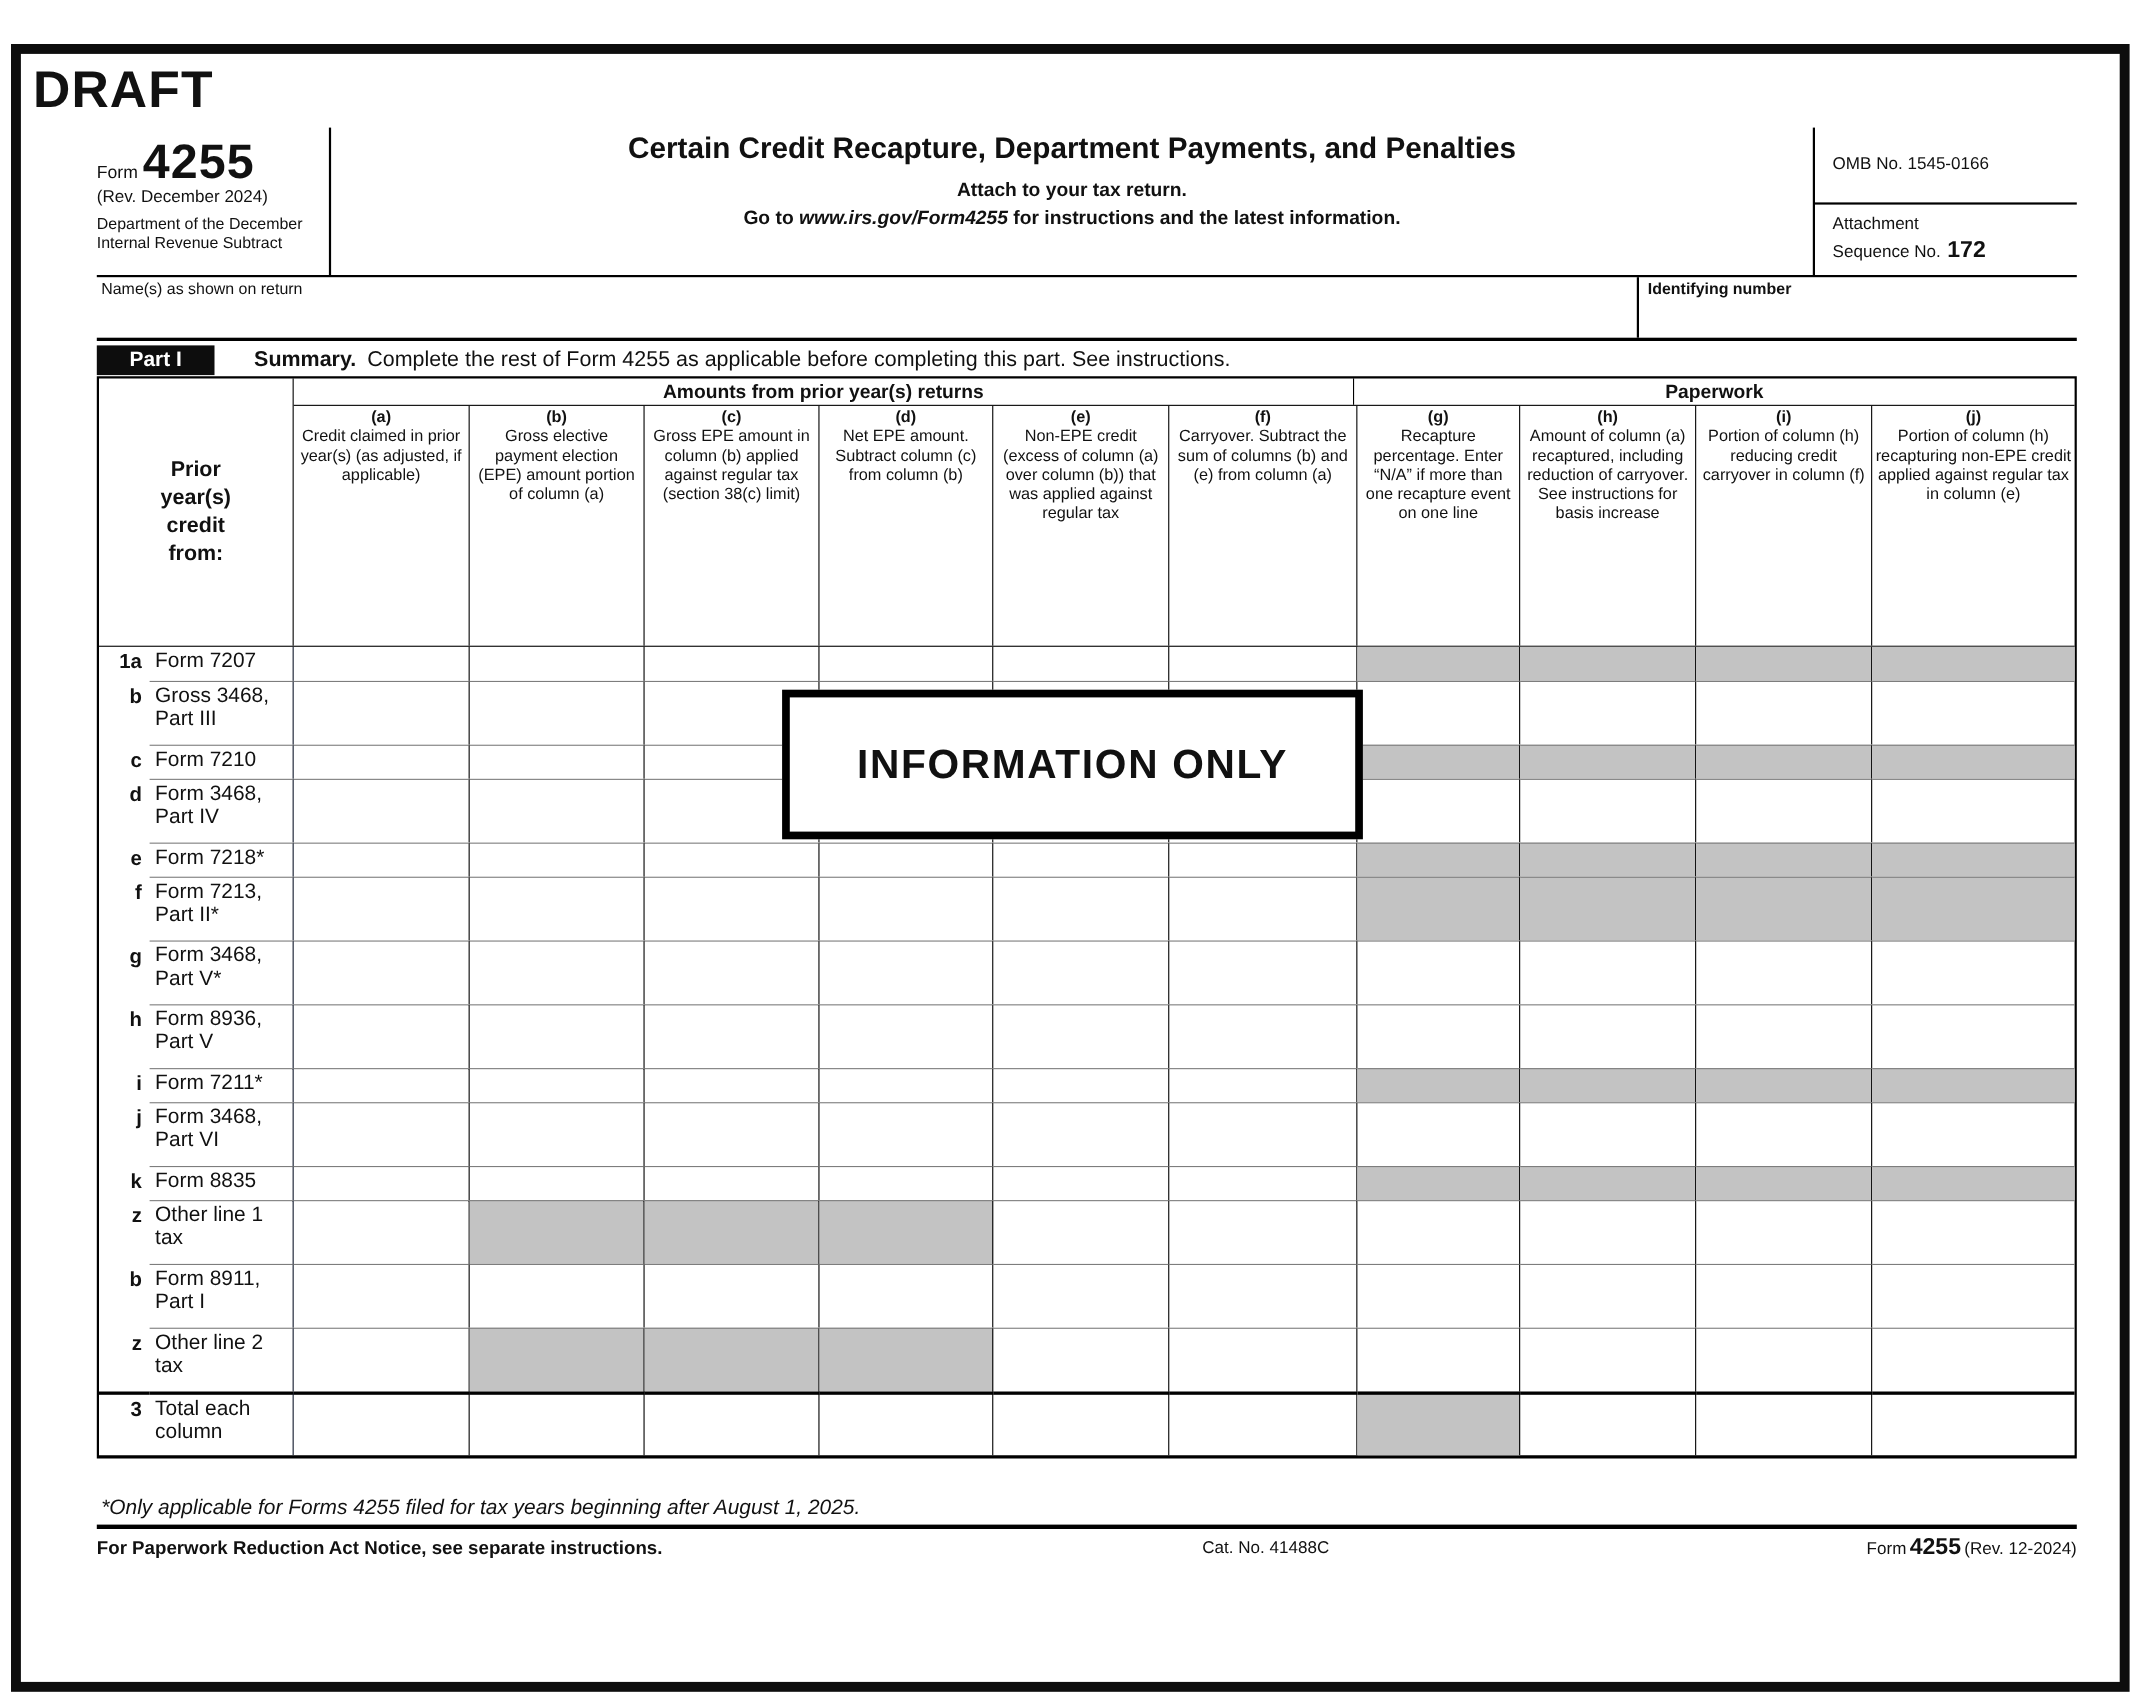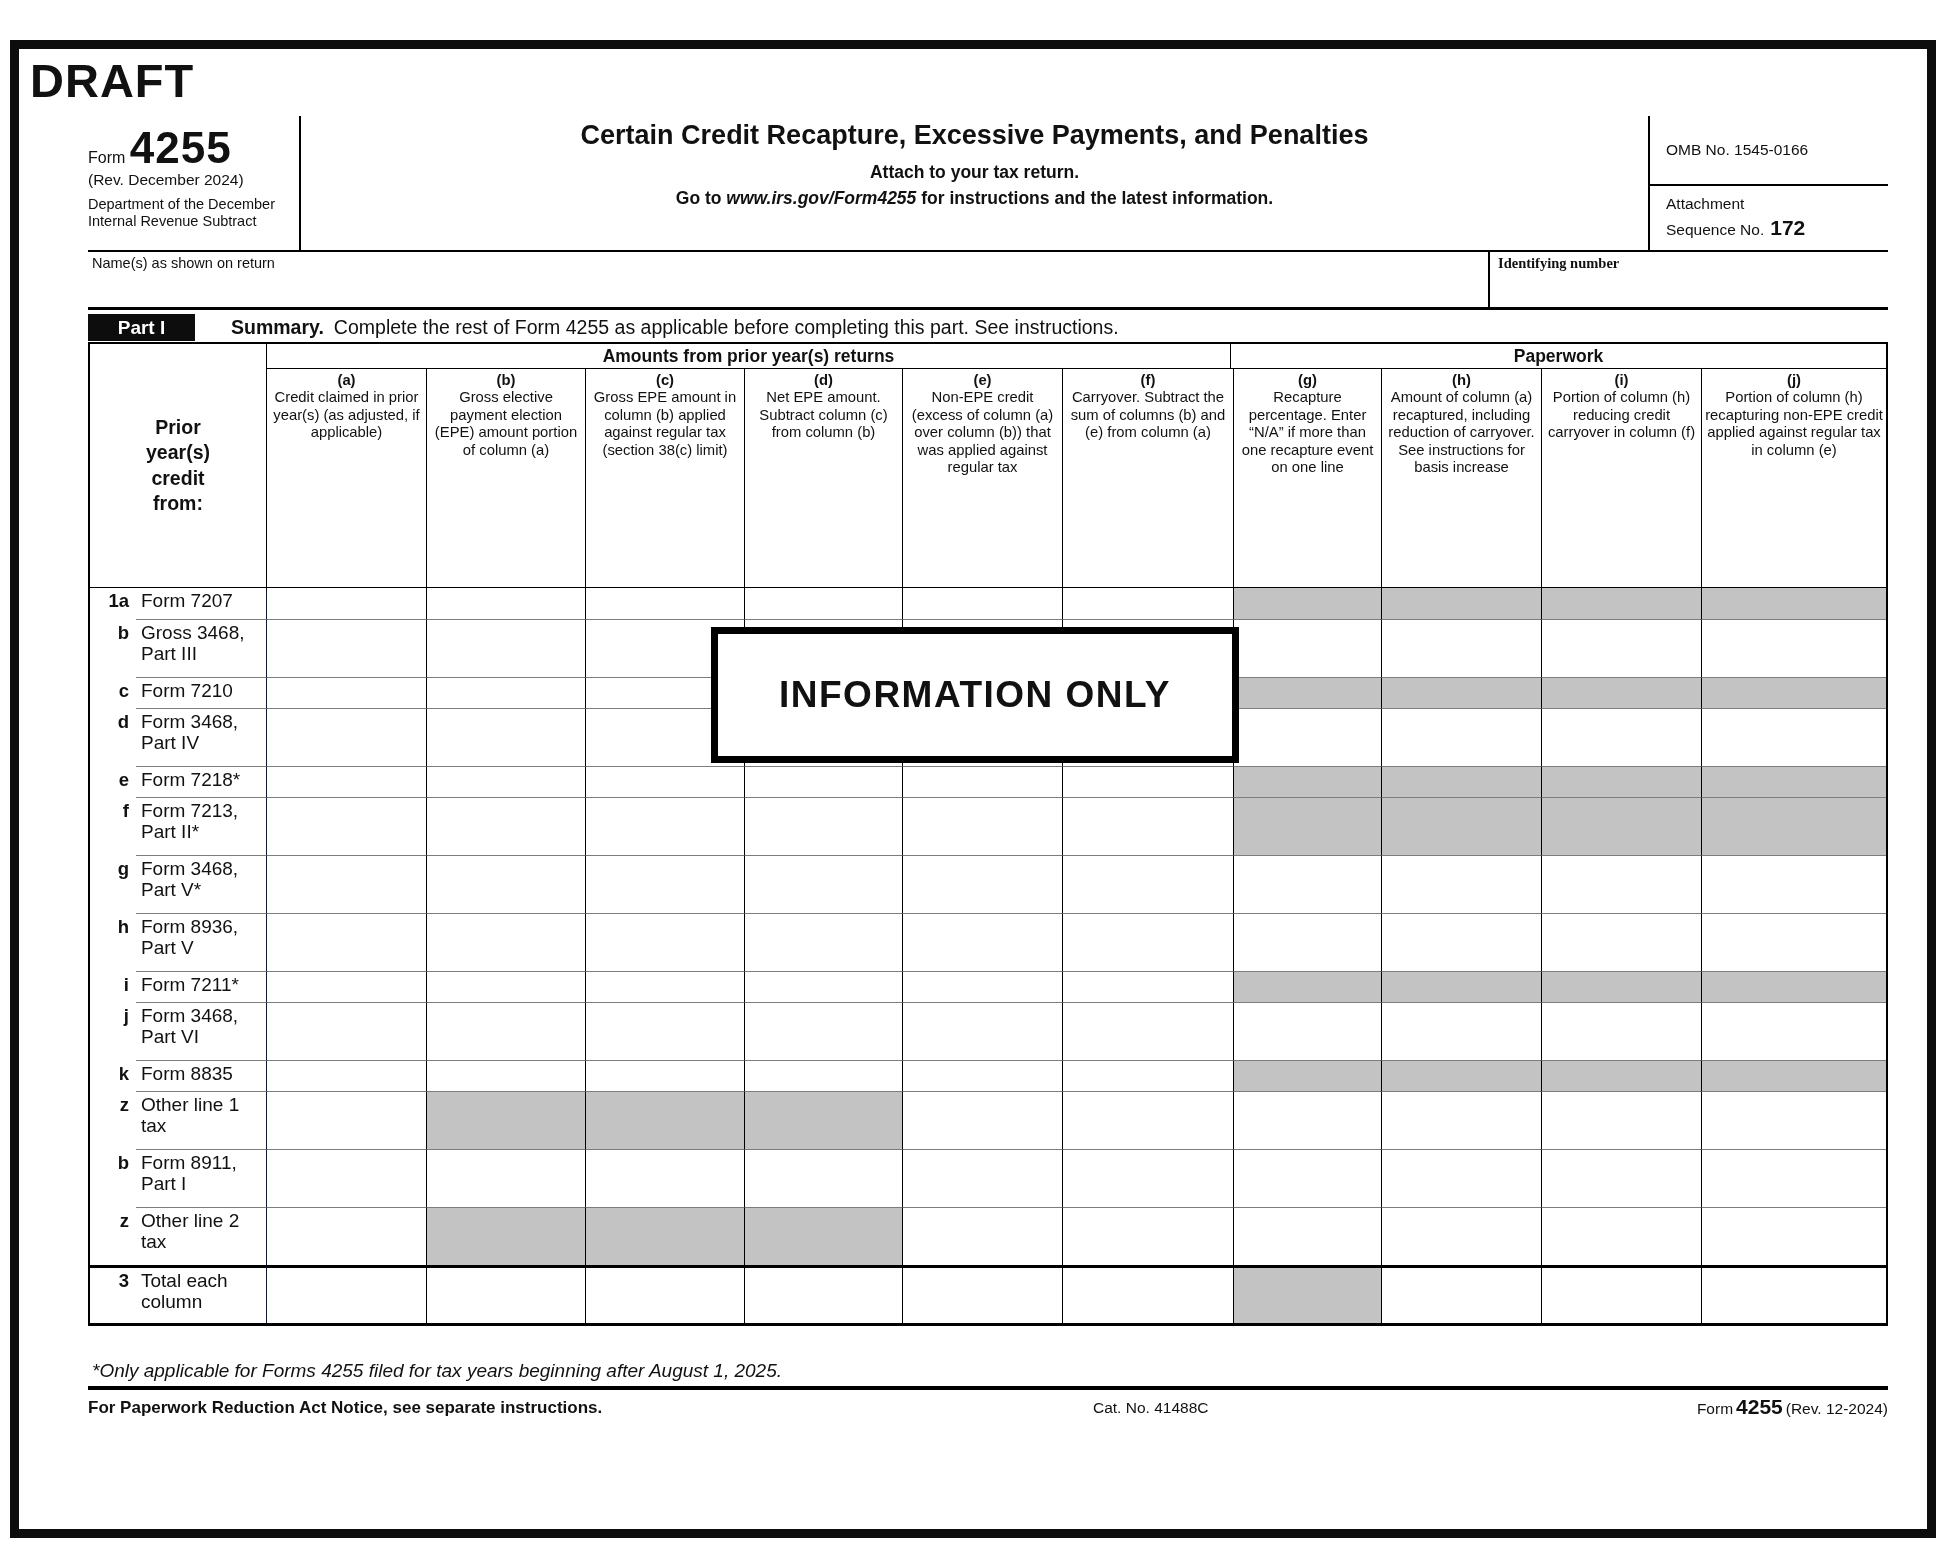--- a/index.html
+++ b/index.html
@@ -27,21 +27,21 @@
   .omb-top { height:70px; border-bottom:2px solid #000; box-sizing:border-box; font-size:15.5px;
     display:flex; align-items:center; padding-left:16px; }
   .omb-bottom { flex:1; font-size:15.5px; padding:8px 0 0 16px; line-height:1.3; }
   .omb-bottom .attnum { font-size:21px; font-weight:bold; margin-left:6px; }
 
   
   .name-row { position:absolute; left:88px; top:250px; width:1800px; height:60px;
     border-top:2px solid #000; border-bottom:3px solid #000; box-sizing:border-box; display:flex; }
   .name-cell { flex:1; font-size:14.5px; padding:3px 0 0 4px; }
   .id-cell { width:400px; border-left:2px solid #000; box-sizing:border-box; font-size:14.5px;
-    font-weight:bold; padding:3px 0 0 8px;font-family:Liberation Serif, serif; }
+    font-weight:bold; padding:3px 0 0 8px; }
 
   
   .part-row { position:absolute; left:88px; top:314px; width:1800px; height:27px; display:flex; align-items:center; }
   .part-box { width:107px; height:27px; background:#0d0d0d; color:#fff; font-weight:bold;
     font-size:19px; text-align:center; line-height:27px; flex:none; }
   .part-text { font-size:19.5px; margin-left:36px; white-space:nowrap; }
   .part-text b { margin-right:10px; }
 
   
   .tablewrap { position:absolute; left:88px; top:342px; width:1800px;
@@ -106,21 +106,21 @@
         <span class="form-word">Form</span>
         <span class="form-num">4255</span>
       </div>
       <div class="rev">(Rev. December 2024)</div>
       <div class="dept">
         <div>Department of the December</div>
         <div>Internal Revenue Subtract</div>
       </div>
     </div>
     <div class="hdr-title">
-      <div class="title">Certain Credit Recapture, Excessive Payments, and Penalties</div>
+      <div class="title">Certain Credit Recapture, Department Payments, and Penalties</div>
       <div class="sub1">Attach to your tax return.</div>
       <div class="sub2">
         <span>Go to </span><span class="lnk">www.irs.gov/Form4255</span><span> for instructions and the latest information.</span>
       </div>
     </div>
     <div class="hdr-omb">
       <div class="omb-top">OMB No. 1545-0166</div>
       <div class="omb-bottom">
         <span>Attachment</span><br>
         <span>Sequence No.</span><span class="attnum">172</span>

